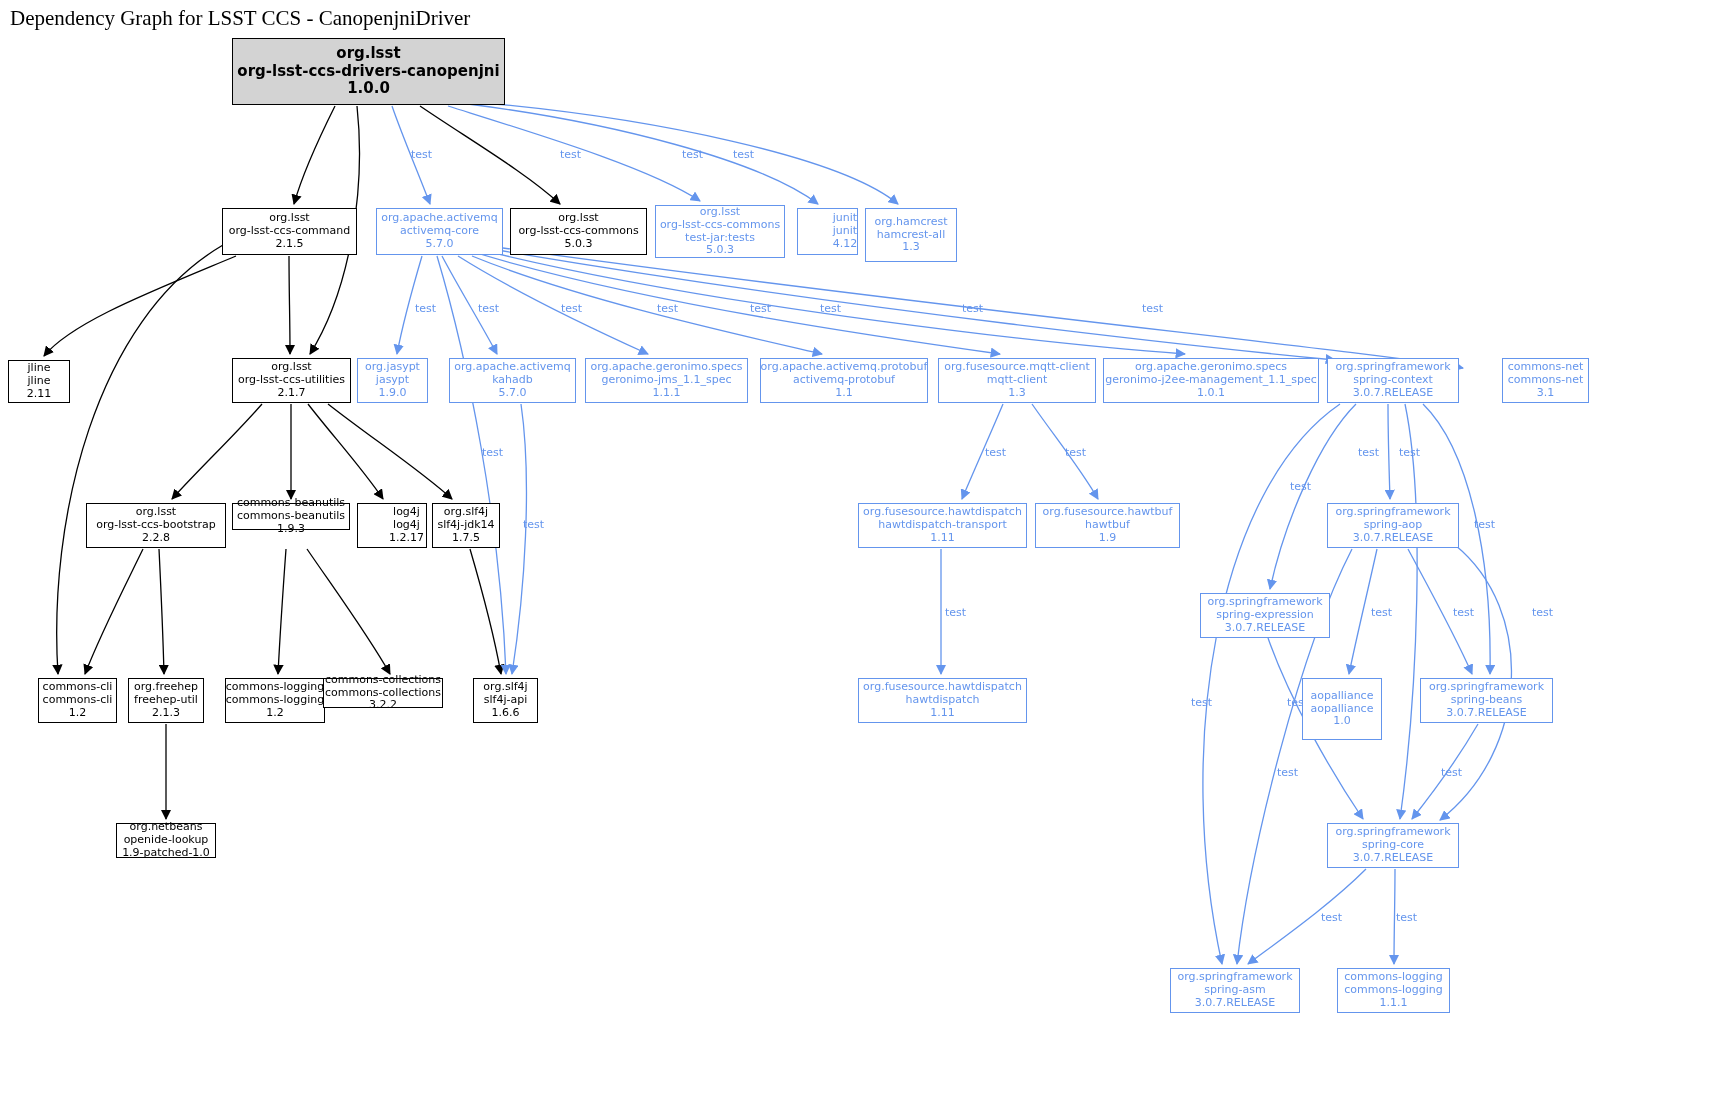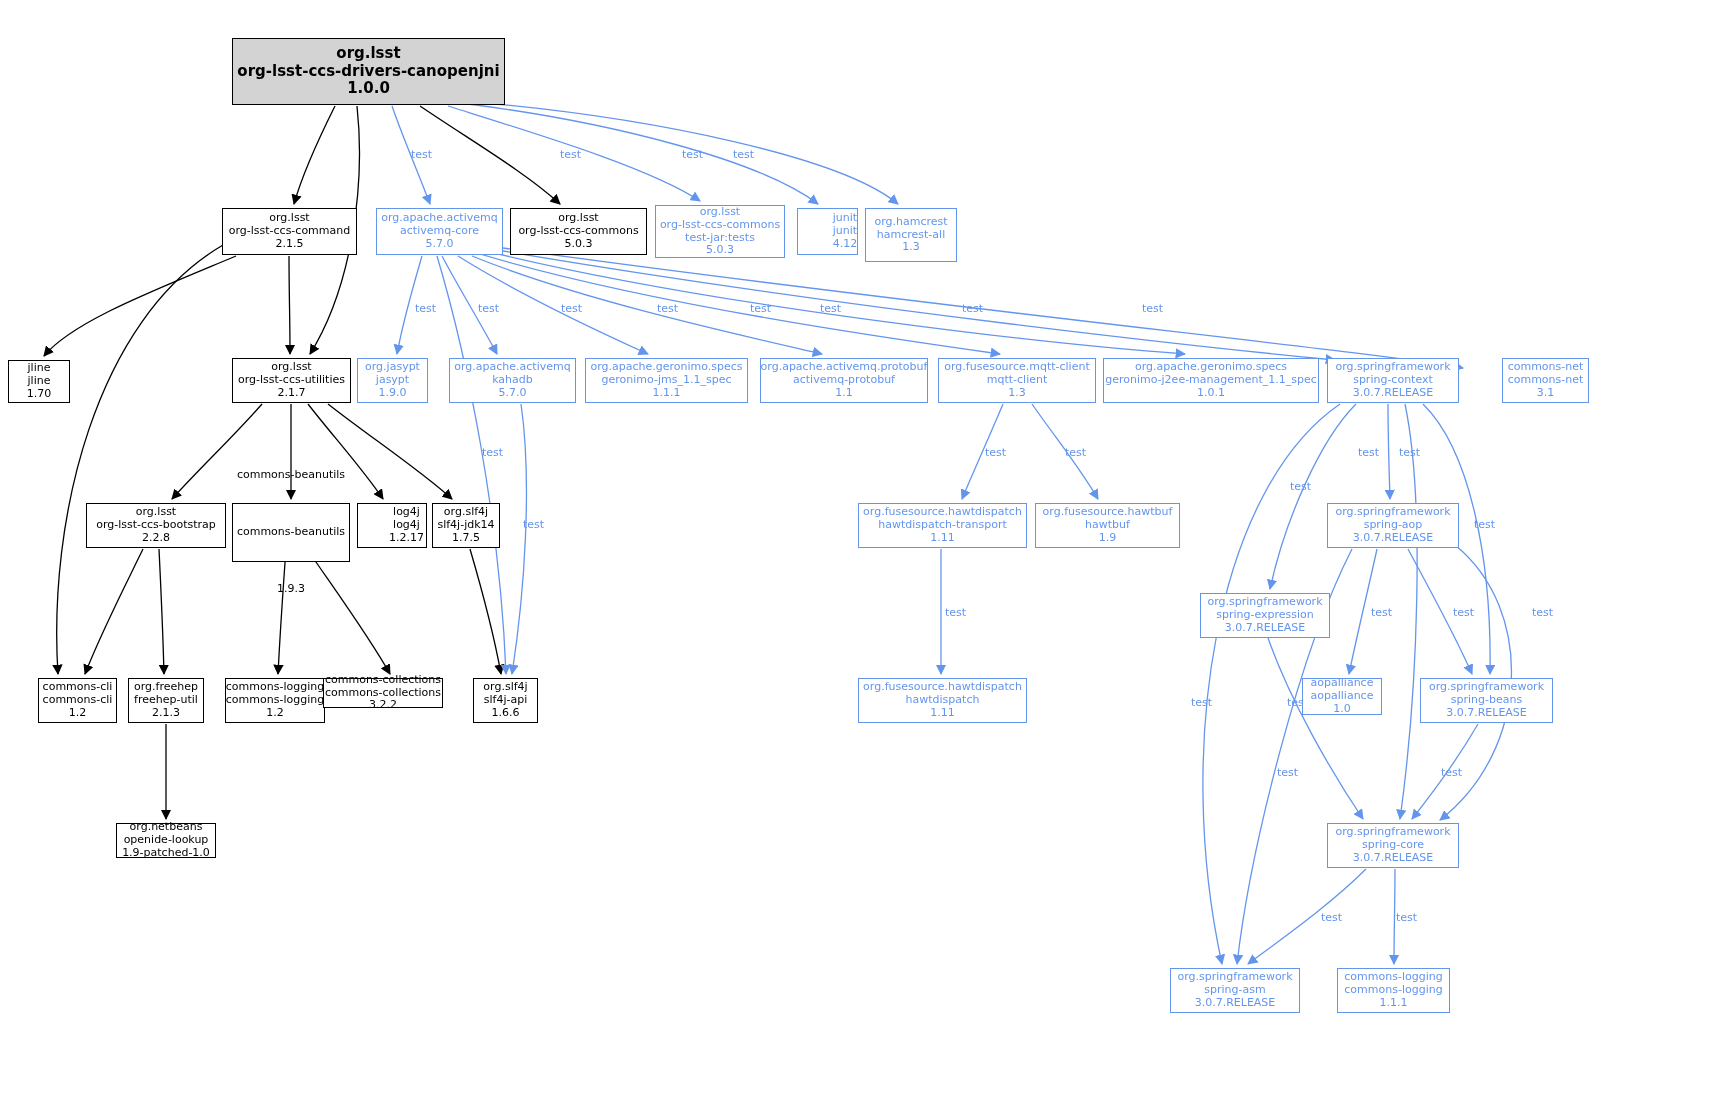--- a/index.html
+++ b/index.html
@@ -17,20 +17,21 @@
         font-size:11px;line-height:1.18;white-space:nowrap;z-index:2;}
   .node.compile{border:1px solid #000;color:#000;}
   .node.root{border:1px solid #000;color:#000;background:#d3d3d3;font-size:15px;font-weight:bold;}
   .node.test{border:1px solid #6495ed;color:#6495ed;}
   .node-line{pointer-events:none;}
 </style>
 </head>
 <body>
 
 <div id="canvas">
+  <div id="graph-title">Dependency Graph for LSST CCS - CanopenjniDriver</div>
   <svg id="edge-layer" xmlns="http://www.w3.org/2000/svg">
     <defs>
       <marker id="arrow-compile" viewBox="0 0 10 10" refX="9" refY="5" markerWidth="8" markerHeight="8" orient="auto-start-reverse">
         <path d="M0,0 L10,5 L0,10 z" fill="#000000"></path>
       </marker>
       <marker id="arrow-test" viewBox="0 0 10 10" refX="9" refY="5" markerWidth="8" markerHeight="8" orient="auto-start-reverse">
         <path d="M0,0 L10,5 L0,10 z" fill="#6495ed"></path>
       </marker>
     </defs>
   <path d="M335,106 C318,140 303,172 294,204" class="edge compile" marker-end="url(#arrow-compile)"></path>
@@ -142,21 +143,21 @@
       <div class="node-line">4.12</div>
     </div>
     <div class="node test" style="left: 865px; top: 208px; width: 92px; height: 54px;">
       <div class="node-line">org.hamcrest</div>
       <div class="node-line">hamcrest-all</div>
       <div class="node-line">1.3</div>
     </div>
     <div class="node compile" style="left: 8px; top: 360px; width: 62px; height: 43px;">
       <div class="node-line">jline</div>
       <div class="node-line">jline</div>
-      <div class="node-line">1.70</div>
+      <div class="node-line">2.11</div>
     </div>
     <div class="node compile" style="left: 232px; top: 358px; width: 119px; height: 45px;">
       <div class="node-line">org.lsst</div>
       <div class="node-line">org-lsst-ccs-utilities</div>
       <div class="node-line">2.1.7</div>
     </div>
     <div class="node test" style="left: 357px; top: 358px; width: 71px; height: 45px;">
       <div class="node-line">org.jasypt</div>
       <div class="node-line">jasypt</div>
       <div class="node-line">1.9.0</div>
@@ -194,21 +195,21 @@
     <div class="node test" style="left: 1466px; top: 358px; width: 87px; height: 45px; margin-left: 36px;">
       <div class="node-line">commons-net</div>
       <div class="node-line">commons-net</div>
       <div class="node-line">3.1</div>
     </div>
     <div class="node compile" style="left: 86px; top: 503px; width: 140px; height: 45px;">
       <div class="node-line">org.lsst</div>
       <div class="node-line">org-lsst-ccs-bootstrap</div>
       <div class="node-line">2.2.8</div>
     </div>
-    <div class="node compile" style="left: 232px; top: 503px; width: 118px; height: 59px; gap: 44px;">
+    <div class="node compile" style="left: 232px; top: 503px; width: 118px; height: 27px;">
       <div class="node-line">commons-beanutils</div>
       <div class="node-line">commons-beanutils</div>
       <div class="node-line">1.9.3</div>
     </div>
     <div class="node compile" style="left: 357px; top: 503px; width: 70px; height: 45px; padding-left: 29px;">
       <div class="node-line">log4j</div>
       <div class="node-line">log4j</div>
       <div class="node-line">1.2.17</div>
     </div>
     <div class="node compile" style="left: 432px; top: 503px; width: 68px; height: 45px;">
@@ -259,21 +260,21 @@
     <div class="node compile" style="left: 473px; top: 678px; width: 65px; height: 45px;">
       <div class="node-line">org.slf4j</div>
       <div class="node-line">slf4j-api</div>
       <div class="node-line">1.6.6</div>
     </div>
     <div class="node test" style="left: 858px; top: 678px; width: 169px; height: 45px;">
       <div class="node-line">org.fusesource.hawtdispatch</div>
       <div class="node-line">hawtdispatch</div>
       <div class="node-line">1.11</div>
     </div>
-    <div class="node test" style="left: 1302px; top: 678px; width: 80px; height: 37px;">
+    <div class="node test" style="left: 1302px; top: 678px; width: 80px; height: 62px;">
       <div class="node-line">aopalliance</div>
       <div class="node-line">aopalliance</div>
       <div class="node-line">1.0</div>
     </div>
     <div class="node test" style="left: 1420px; top: 678px; width: 133px; height: 45px;">
       <div class="node-line">org.springframework</div>
       <div class="node-line">spring-beans</div>
       <div class="node-line">3.0.7.RELEASE</div>
     </div>
     <div class="node compile" style="left: 116px; top: 823px; width: 100px; height: 35px;">

